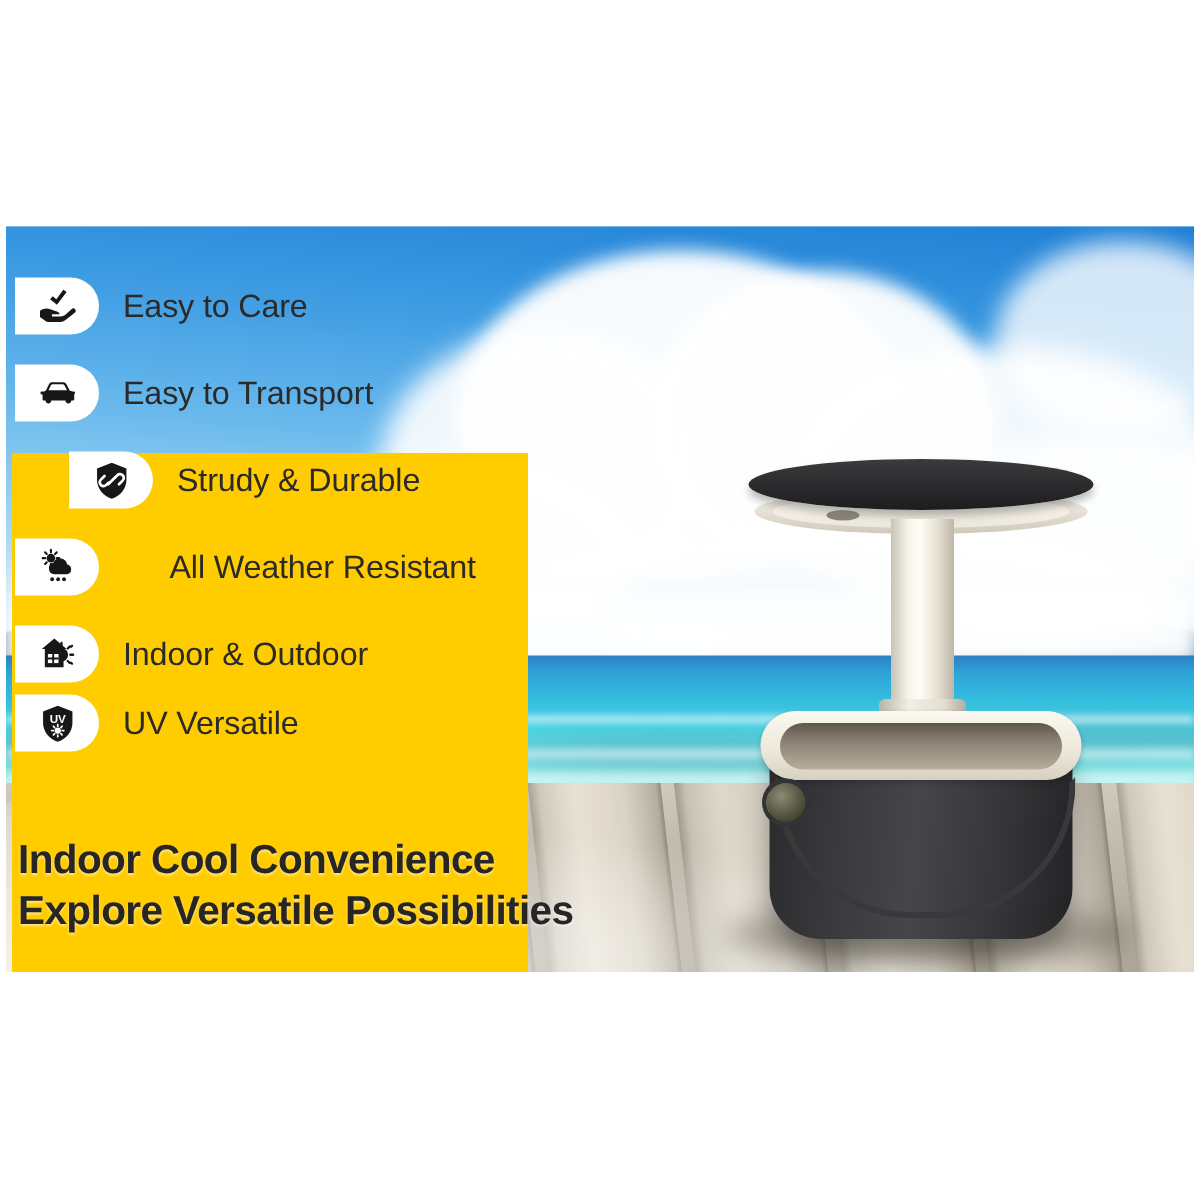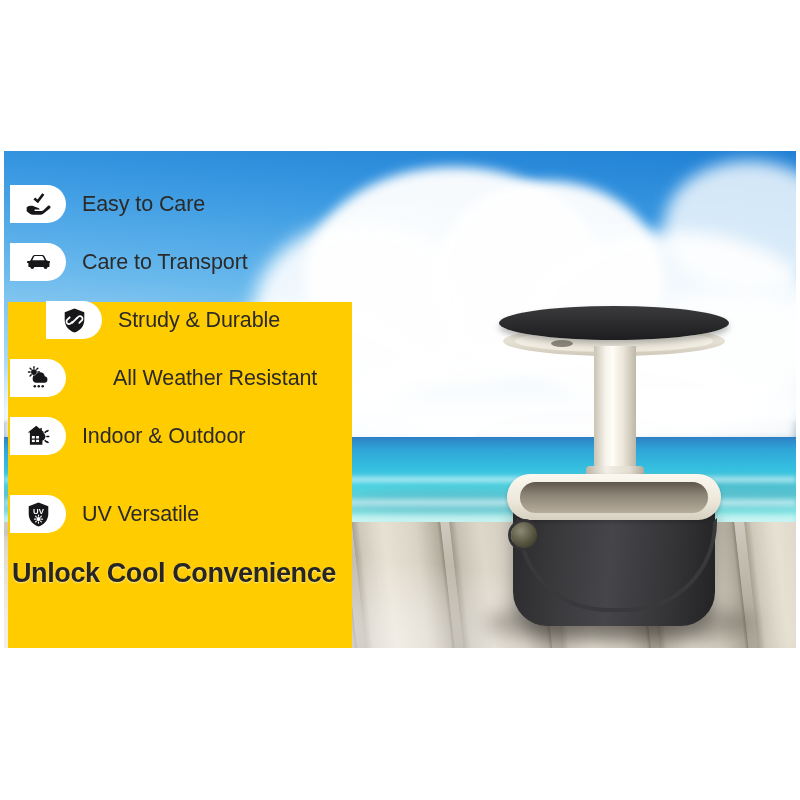--- a/index.html
+++ b/index.html
@@ -177,21 +177,21 @@
     </div>
 
     <div class="feat" style="top:92px;">
       <span class="pill">
         <svg viewBox="0 0 32 32" fill="#17171a">
             <path d="M6.6 13.4 9 8.6C9.6 7.5 10.7 7 11.9 7h8.2c1.2 0 2.3.6 2.9 1.6l2.4 4.8c2.1.5 3.6 1.8 3.6 3.6v3.3c0 .6-.5 1.1-1.1 1.1h-1.2c0 1.3-1 2.3-2.3 2.3s-2.3-1-2.3-2.3H10.9c0 1.3-1 2.3-2.3 2.3s-2.3-1-2.3-2.3H5.1c-.6 0-1.1-.5-1.1-1.1V17c0-1.8 1.5-3.1 2.6-3.6zm4-4.2-1.9 4h14.6l-2-4c-.3-.5-.8-.8-1.3-.8h-8.1c-.5 0-1 .3-1.3.8z"></path>
             <rect x="2.3" y="14.3" width="4" height="2.2" rx="1.1"></rect>
             <rect x="25.7" y="14.3" width="4" height="2.2" rx="1.1"></rect>
           </svg>
       </span>
-      <span class="ftxt">Care to Transport</span>
+      <span class="ftxt">Easy to Transport</span>
     </div>
 
     <div class="feat" style="top:150px;padding-left:36px;">
       <span class="pill">
         <svg viewBox="0 0 32 32">
             <path fill="#17171a" d="M16 1.8 4.4 6.3v9.1c0 6.6 4.6 12.6 11.6 14.8 7-2.2 11.6-8.2 11.6-14.8V6.3z"></path>
             <g stroke="#ffffff" stroke-width="2.1" fill="none" stroke-linecap="round">
               <path d="M13.4 17.6 11.9 19a3 3 0 1 1-4.2-4.2l2.6-2.6"></path>
               <path d="M18.6 13.4 20.1 12a3 3 0 1 1 4.2 4.2l-2.6 2.6"></path>
               <path d="m13.2 18.8 5.6-5.6"></path>
@@ -227,32 +227,33 @@
             <path d="M12.4 15.4v7.2M8.2 19h8.4" stroke="#17171a" stroke-width="1.5"></path>
             <path d="M19 10.8a5.2 5.2 0 0 1 0 10.4z"></path>
             <g stroke="#17171a" stroke-width="1.8" stroke-linecap="round">
               <path d="M19 6.6v2.3M25.9 16h2.3M23.9 11.1l1.6-1.6M23.9 20.9l1.6 1.6M27.3 8.9l-.8.8M27.3 23.1l-.8-.8"></path>
             </g>
           </svg>
       </span>
       <span class="ftxt">Indoor &amp; Outdoor</span>
     </div>
 
-    <div class="feat" style="top:344px;text-align:center;">
+    <div class="feat" style="top:312px;text-align:center;">
       <span class="pill">
         <svg viewBox="0 0 32 32">
             <path fill="#17171a" d="M16 1.8 4.4 6.3v9.1c0 6.6 4.6 12.6 11.6 14.8 7-2.2 11.6-8.2 11.6-14.8V6.3z"></path>
             <text x="16" y="15.6" text-anchor="middle" font-family="Liberation Sans, sans-serif" font-size="9.2" font-weight="bold" fill="#ffffff">UV</text>
             <circle cx="16" cy="21.4" r="2.5" fill="#ffffff"></circle>
             <g stroke="#ffffff" stroke-width="1.4" stroke-linecap="round">
               <path d="M16 16.6v1.3M16 24.9v1.3M11.2 21.4h1.3M19.5 21.4h1.3M12.6 18 13.5 19M18.5 23.8l.9 1M12.6 24.8l.9-1M18.5 19l.9-1"></path>
             </g>
           </svg>
       </span>
       <span class="ftxt">UV Versatile</span>
     </div>
 
     <div class="tag" style="top:405px;">
-      <div>Unlock Cool Convenience</div>
+      <div>Indoor Cool Convenience</div>
+      <div>Explore Versatile Possibilities</div>
     </div>
 
   </div>
 </div>
 
 </body></html>

